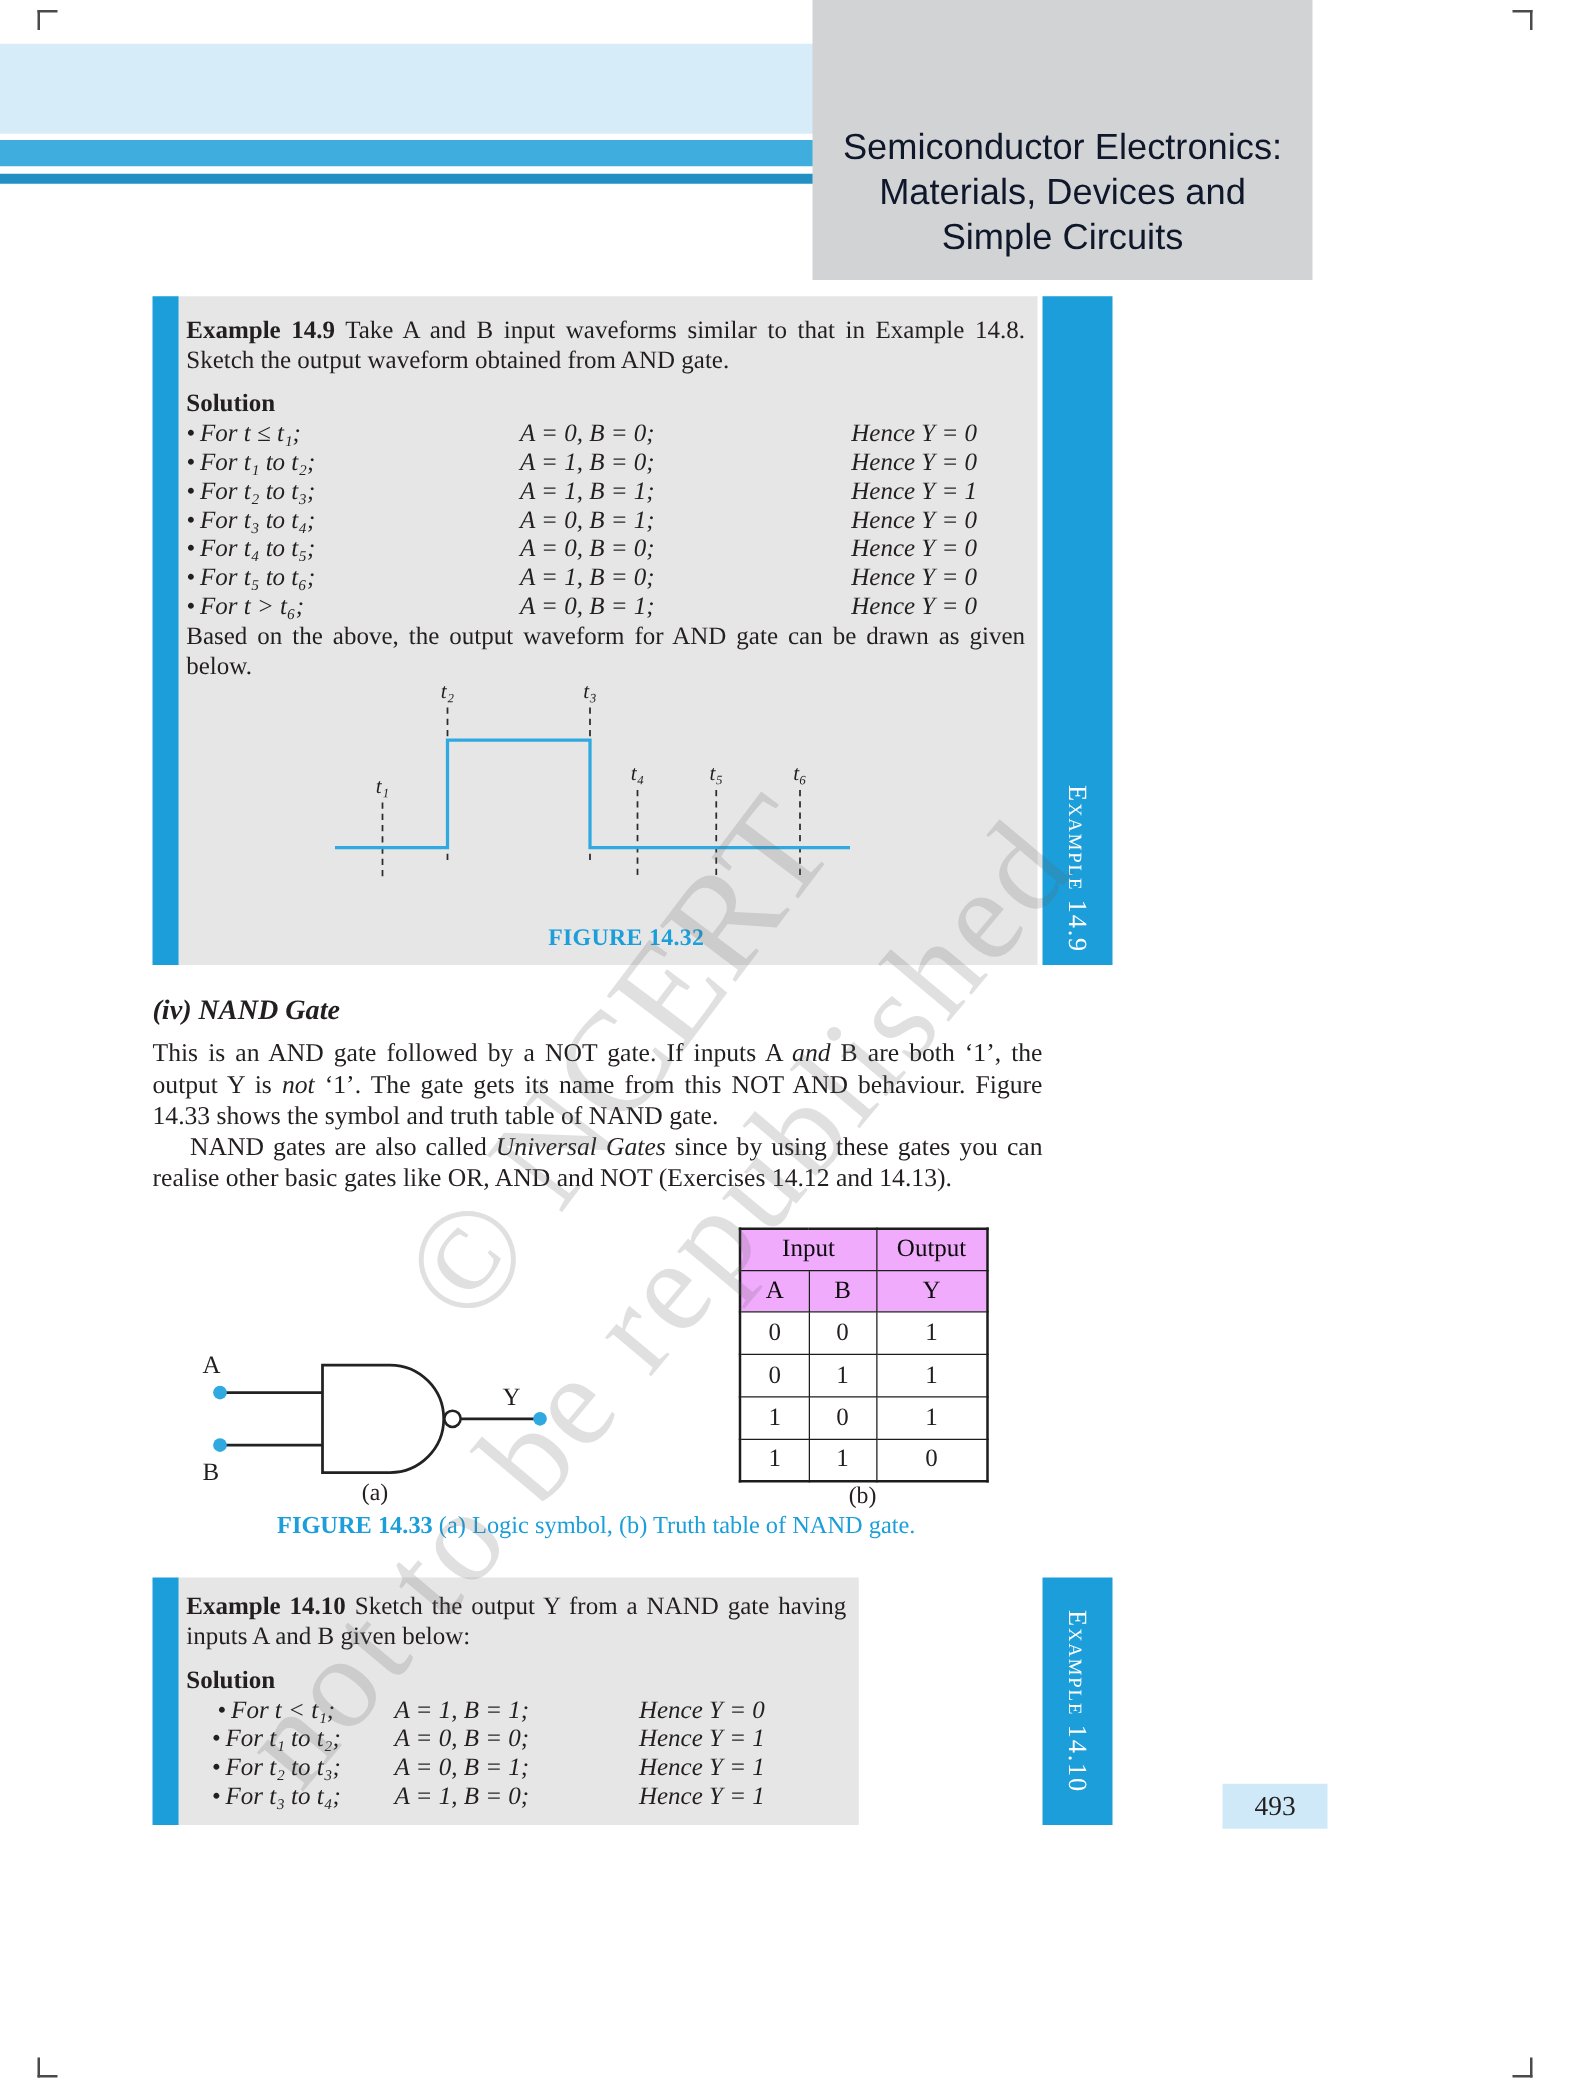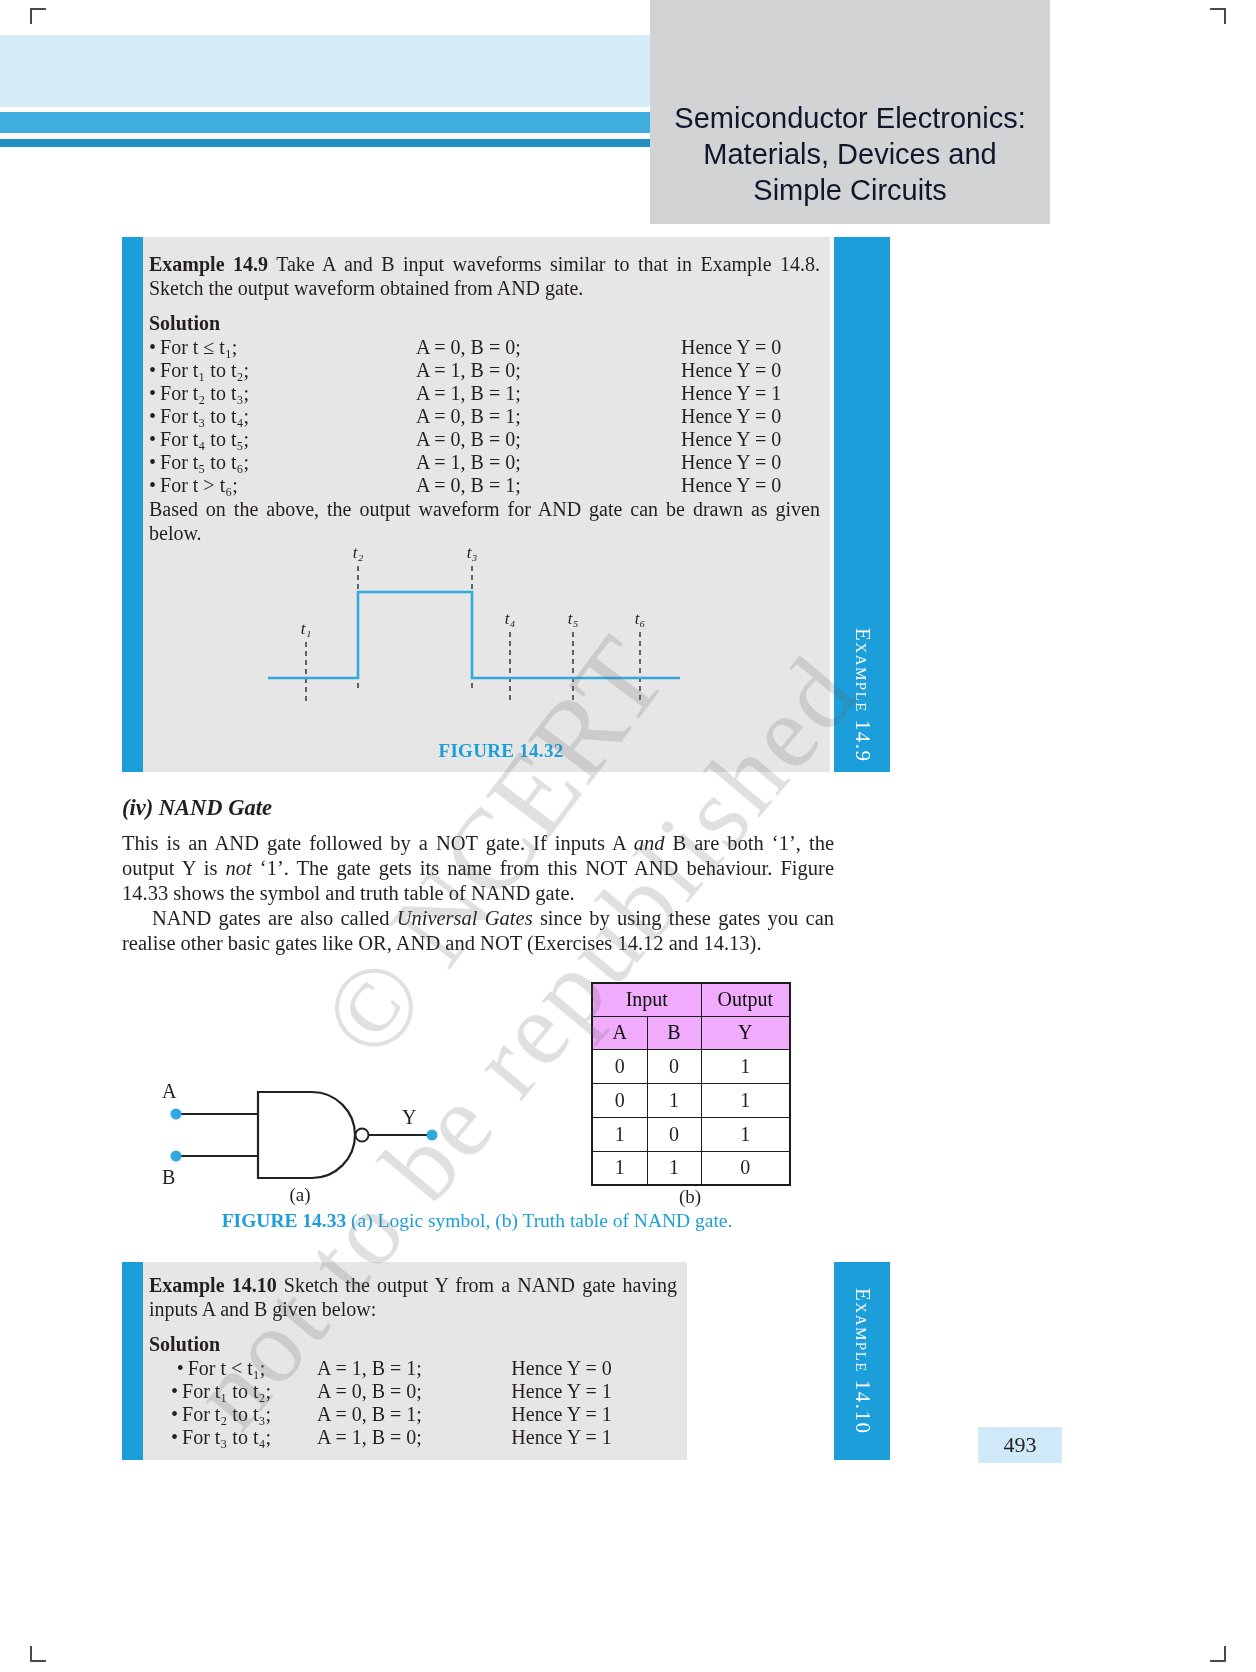--- a/index.html
+++ b/index.html
@@ -35,21 +35,21 @@
   #ex10-box {left:143px; top:1262px; width:544px; height:198px; padding:12px 10px 0 6px;}
 
   .ex-bar {position:absolute; width:56px; background:#1b9ed9; display:flex; justify-content:center;}
   #ex9-bar  {left:834px; top:237px;  height:535px; align-items:flex-end; padding-bottom:10px;}
   #ex10-bar {left:834px; top:1262px; height:198px; align-items:center;}
   .ex-bar-label {writing-mode:vertical-rl; color:#ffffff; font-variant:small-caps;
                  font-size:21px; letter-spacing:1.5px; white-space:nowrap;}
 
   .ex-intro {margin:0; text-align:justify; line-height:23.5px;}
   .sol-label {font-weight:bold; margin-top:12px; line-height:23px;}
-  .sol-rows {margin-top:1px;}
+  .sol-rows {margin-top:1px;font-style:italic;}
   .sol-row {display:grid; line-height:23px;}
   .ex9-row  {grid-template-columns:267px 265px 1fr;}
   .ex10-row {grid-template-columns:144px 153px 1fr;text-align:center;}
   .bullet {margin-right:4px;}
   .ex-closing {margin:1px 0 0 0; text-align:justify; line-height:23.5px;}
 
   .waveform-svg {position:absolute; left:105px; top:305px;}
   .fig32-caption {position:absolute; left:0; top:503px; width:100%; text-align:center;
                   color:#1b9ed9; font-weight:bold; font-size:19px; letter-spacing:0.3px;padding-left:29px;}
 

